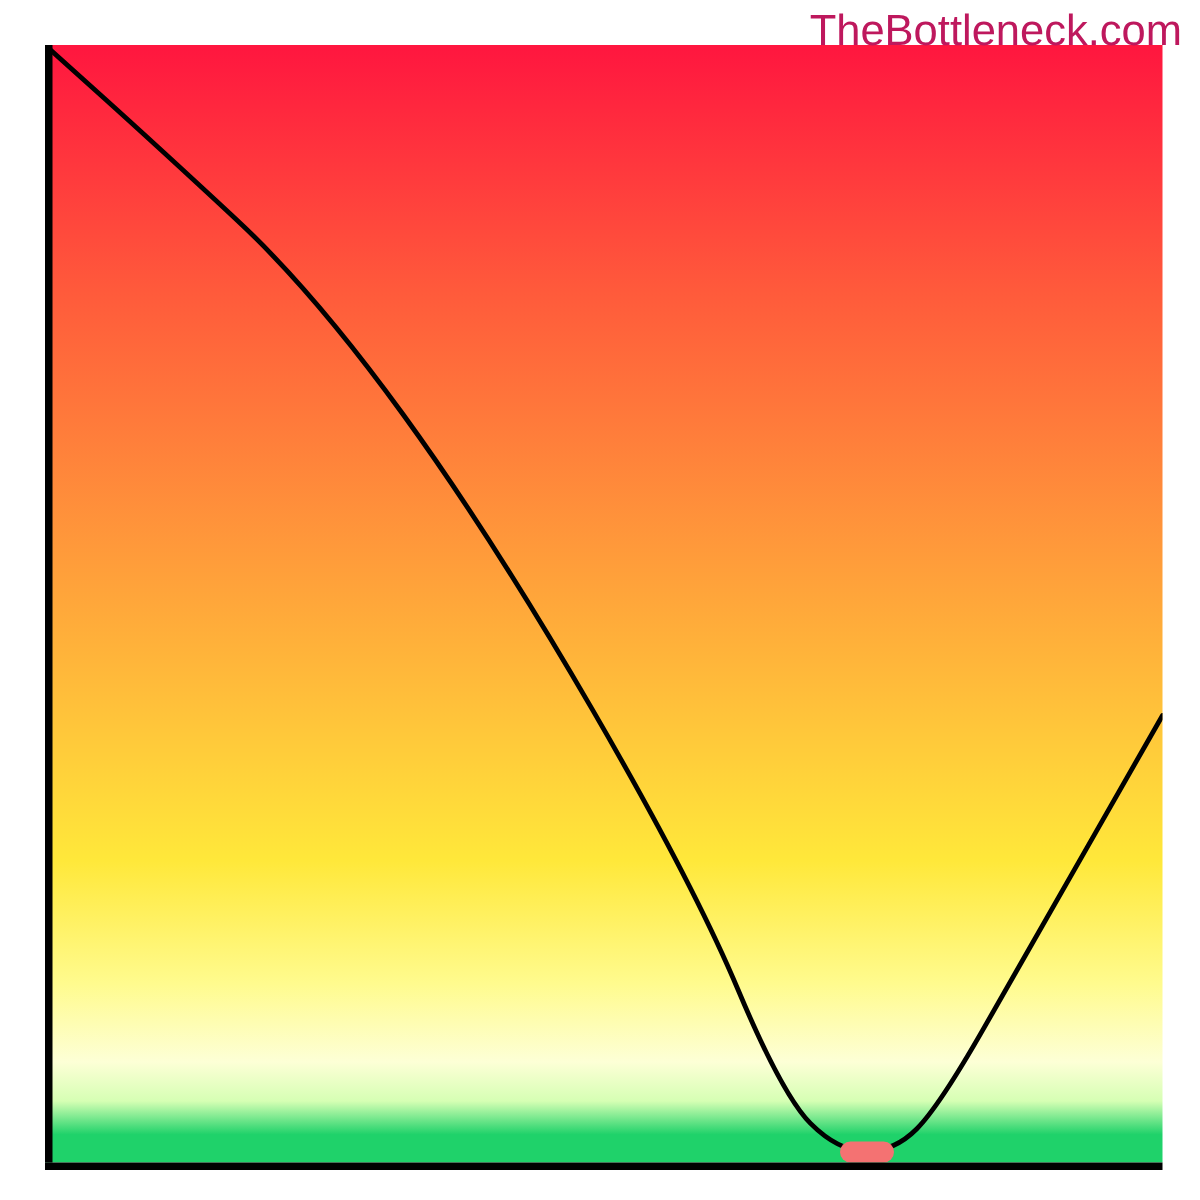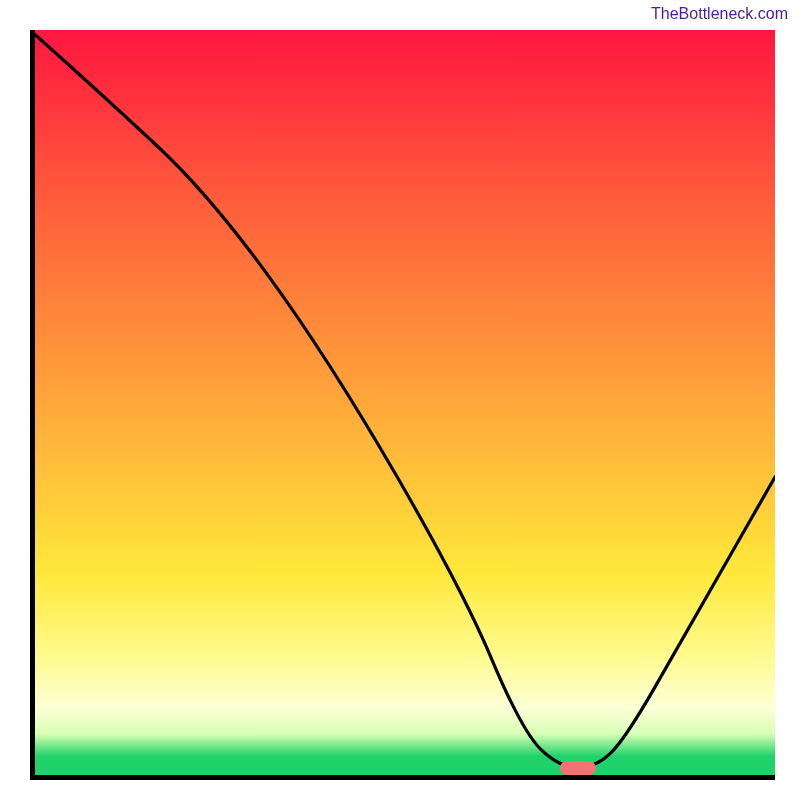--- a/index.html
+++ b/index.html
@@ -9,22 +9,22 @@
     width: 800px;
     height: 800px;
     position: relative;
     overflow: hidden;
   }
   .watermark {
     position: absolute;
     top: 5px;
     right: 12px;
     font-family: Arial, Helvetica, sans-serif;
-    font-size: 16px;
-    color: #4c1d95;
+    font-size: 29px;
+    color: #be185d;
     z-index: 10;
     user-select: none;
   }
   .plot-area {
     position: absolute;
     left: 30px;
     top: 30px;
     width: 745px;
     height: 745px;
     background: linear-gradient(to bottom,

